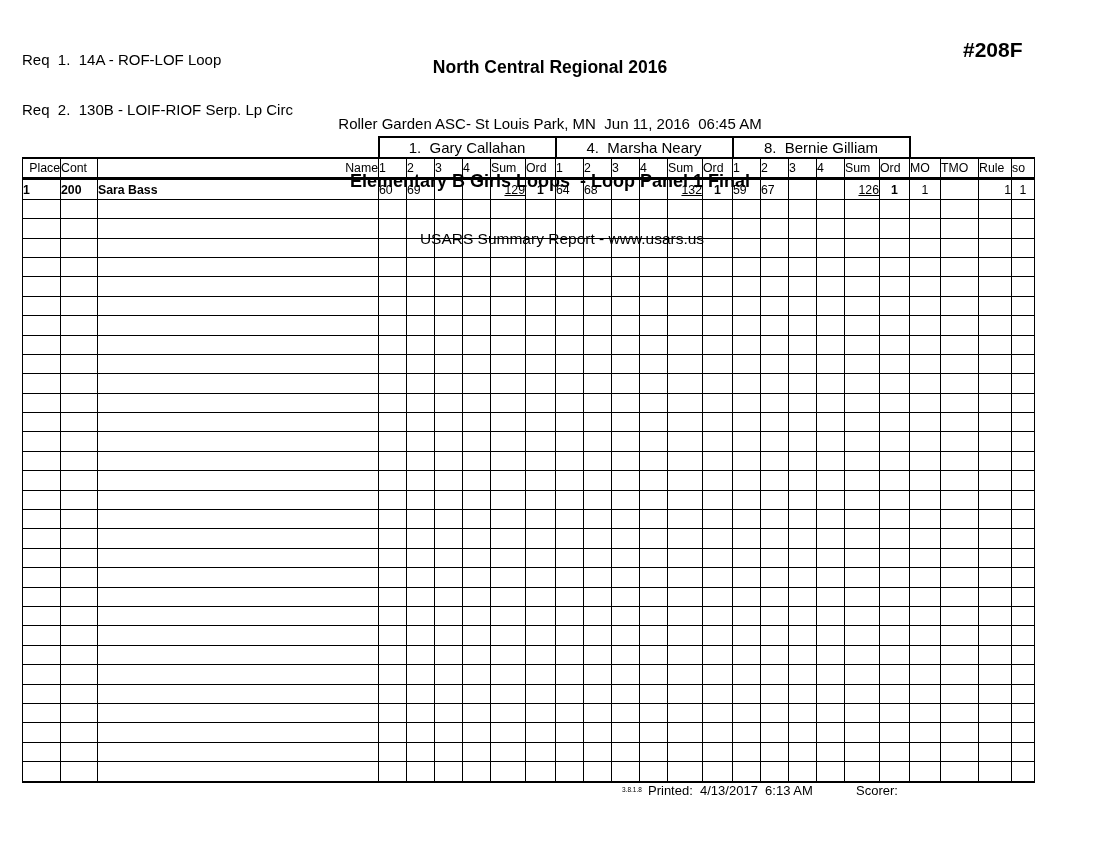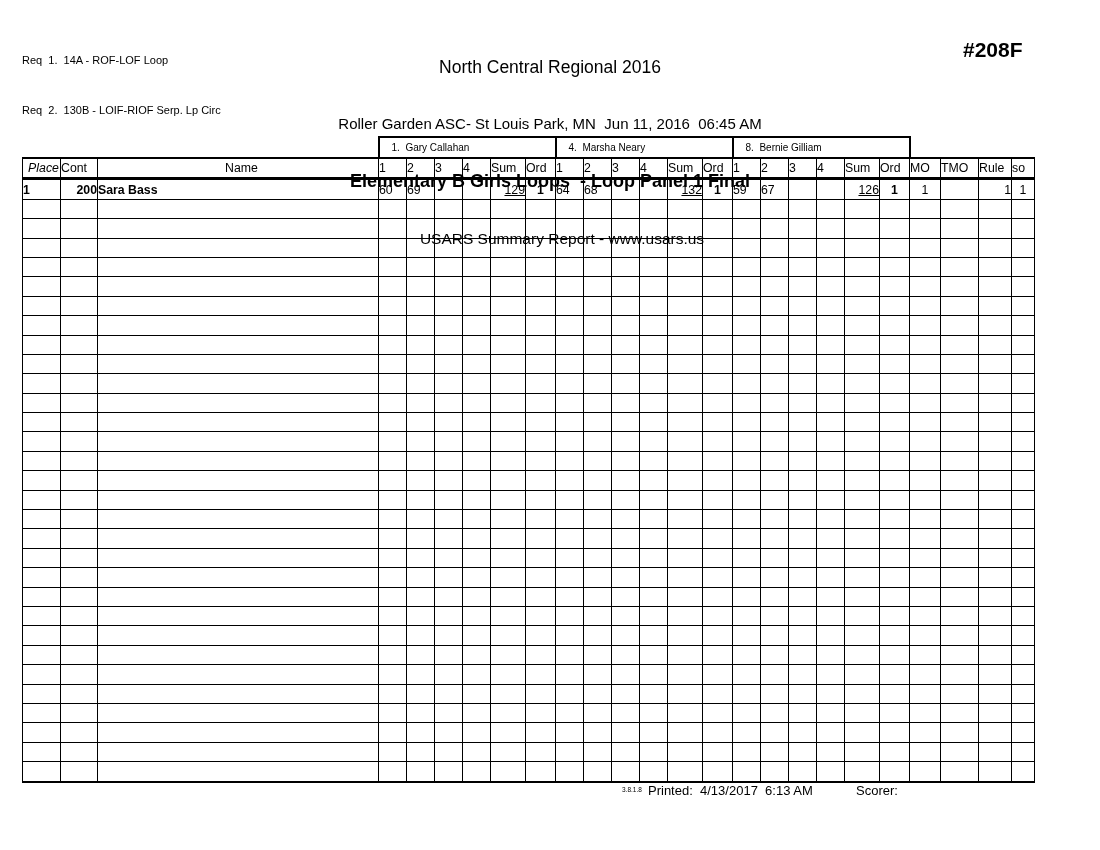--- a/index.html
+++ b/index.html
@@ -11,35 +11,35 @@
     color: #000000;
     font-family: "Liberation Sans", sans-serif;
     overflow: hidden;
   }
 
   
   .req-block {
     position: absolute;
     left: 22px;
     top: 19px;
-    font-size: 11px;
+    font-size: 15px;
     line-height: 16.5px;
     white-space: pre;
   }
 
   
   .center-head {
     position: absolute;
     left: 0;
     top: 21px;
     width: 100%;
     text-align: center;
     white-space: pre;
   }
-  .title   { font-size: 17.5px; font-weight: normal; line-height: 21px; }
+  .title   { font-size: 17.5px; font-weight: bold; line-height: 21px; }
   .venue   { font-size: 15px;   line-height: 20px; }
   .event   { font-size: 18px;   font-weight: bold; line-height: 22px; }
   .report  { font-size: 15.5px; line-height: 22px; padding-left: 24px; }
 
   .event-no {
     position: absolute;
     left: 963px;
     top: 22px;
     font-size: 21px;
     font-weight: bold;
@@ -59,41 +59,41 @@
     padding: 0;
     overflow: hidden;
     font-size: 12.3px;
     height: 18.4px;
     vertical-align: middle;
   }
   tr.judge-row  { height: 21px; }
   tr.judge-row td.judge-spacer { border: none; }
   tr.judge-row td.judge-box {
     border: 2px solid #000;
-    font-size: 10px;
-    text-align: left;
-    padding-left: 12px;
+    font-size: 15px;
+    text-align: center;
+    padding-left: 0;
     white-space: pre;
   }
   tr.head-row { height: 19px; }
   tr.head-row td {
     border-top: 2px solid #000;
     border-bottom: 3px solid #000;
     text-align: left;
     font-size: 12.3px;
   }
-  tr.head-row td.h-left  { text-align: center; padding-left: 4px; font-style: italic; }
-  tr.head-row td.h-name  { text-align: center; padding-left: 7px; }
+  tr.head-row td.h-left  { text-align: right; padding-left: 4px; }
+  tr.head-row td.h-name  { text-align: right; padding-left: 7px; }
   td.ord-col { border-left: 4px solid #000; border-right: 4px solid #000; }
   tr.data-row  { height: 19.4px; }
   tr.empty-row { height: 19.4px; }
   tr:last-child td { border-bottom: 2px solid #000; }
 
   td.placev { text-align: left;  padding-left: 8px; font-weight: bold; }
-  td.contv  { text-align: right; font-weight: bold; }
+  td.contv  { text-align: left; font-weight: bold; }
   td.namev  { text-align: left;  padding-left: 8px; font-weight: bold; font-size: 13px; }
   td.score  { text-align: left;  padding-left: 5px; }
   td.sumv   { text-align: right; padding-right: 3px; text-decoration: underline; }
   td.ordv   { text-align: center; font-weight: bold; }
   td.mov    { text-align: center; }
   td.tmov   { text-align: center; }
   td.rulev  { text-align: right; padding-right: 6px; }
   td.sov    { text-align: center; }
 
   

